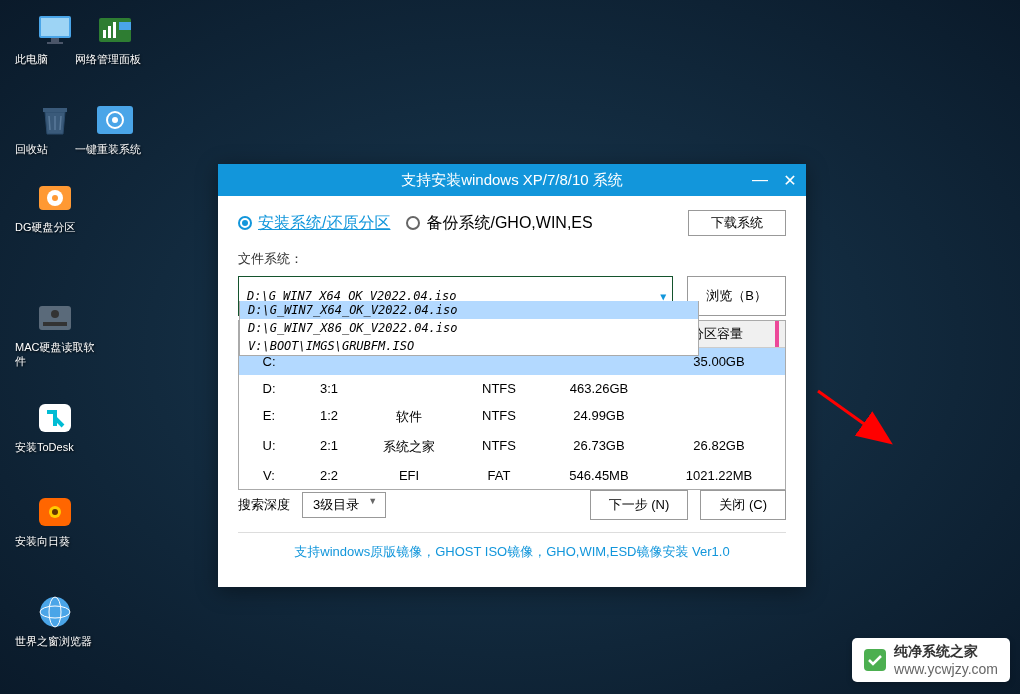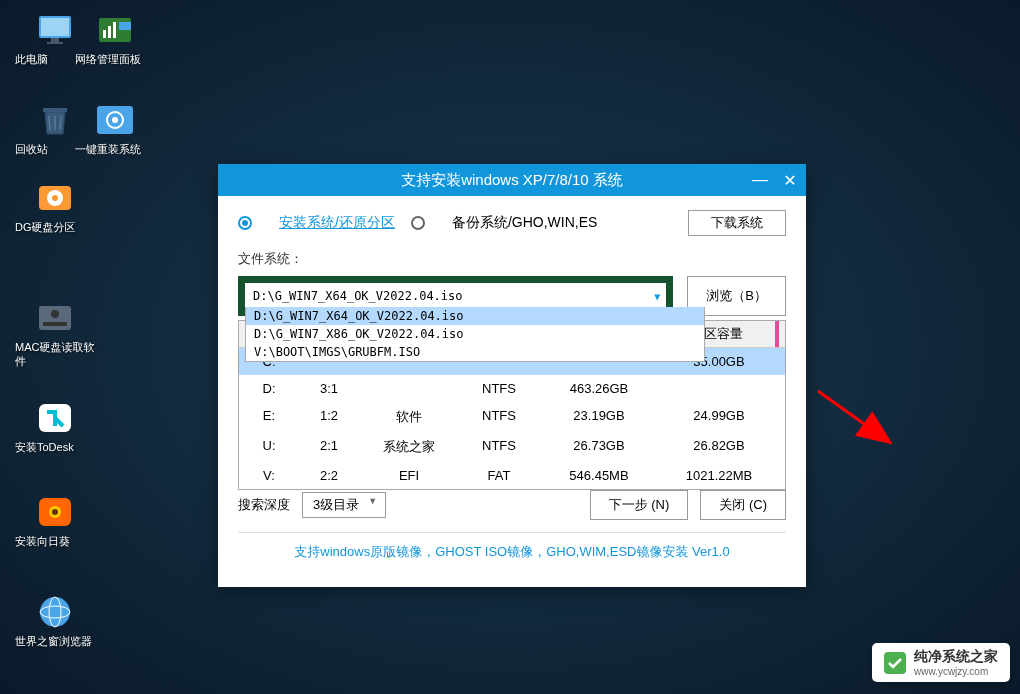--- a/index.html
+++ b/index.html
@@ -99,21 +99,21 @@
     .radio-circle.selected::after {
       content: '';
       position: absolute;
       width: 6px;
       height: 6px;
       background: #1296db;
       border-radius: 50%;
       top: 2px;
       left: 2px;
     }
-    .radio-label { font-size: 14px; margin-left: 21px; }
+    .radio-label { font-size: 16px; }
     .radio-label.blue { color: #1296db; text-decoration: underline; }
     .radio-label.black { color: #000; }
     
     .download-btn {
       margin-left: auto;
       padding: 3px 22px;
       border: 1px solid #999;
       background: #fff;
       font-size: 13px;
       cursor: pointer;
@@ -127,29 +127,30 @@
     }
     
     .path-row {
       display: flex;
       gap: 14px;
       margin-bottom: 2px;
       position: relative;
     }
     .path-input {
       flex: 1;
-      border: 7px solid #14532d;
+      border: 1px solid #14532d;
       padding: 4px 8px;
       font-size: 12px;
       font-family: monospace;
       position: relative;
       background: #fff;
       height: 40px;
       display: flex;
       align-items: center;
+      font-style: italic;
     }
     .path-input .dropdown-arrow {
       position: absolute;
       right: 6px;
       color: #1296db;
       cursor: pointer;
       font-size: 10px;
     }
     .browse-btn {
       padding: 2px 18px;
@@ -273,21 +274,21 @@
       width: 22px;
       height: 22px;
       background: #4caf50;
       border-radius: 4px;
       margin-right: 8px;
       display: flex;
       align-items: center;
       justify-content: center;
     }
     .watermark .wm-text { font-size: 14px; font-weight: bold; color: #333; }
-    .watermark .wm-url { font-size: 10px; color: #666; }
+    .watermark .wm-url { font-size: 14px; color: #666; }
   </style>
 </head>
 <body>
 
 <div class="desktop">
 
   <div class="desktop-icon" style="left:15px;top:12px">
     <div class="icon-img">
         <svg width="40" height="32" viewBox="0 0 40 32">
           <rect x="4" y="2" width="32" height="22" fill="#4aa5e8" rx="2"></rect>
@@ -441,21 +442,20 @@
             <div class="td col-seq">3:1</div>
             <div class="td col-name"></div>
             <div class="td col-fs">NTFS</div>
             <div class="td col-cap">463.26GB</div>
           </div>
           <div class="table-row">
             <div class="td col-drive">E:</div>
             <div class="td col-seq">1:2</div>
             <div class="td col-name">软件</div>
             <div class="td col-fs">NTFS</div>
-            <div class="td col-used">23.19GB</div>
             <div class="td col-cap">24.99GB</div>
           </div>
           <div class="table-row">
             <div class="td col-drive">U:</div>
             <div class="td col-seq">2:1</div>
             <div class="td col-name">系统之家</div>
             <div class="td col-fs">NTFS</div>
             <div class="td col-used">26.73GB</div>
             <div class="td col-cap">26.82GB</div>
           </div>

